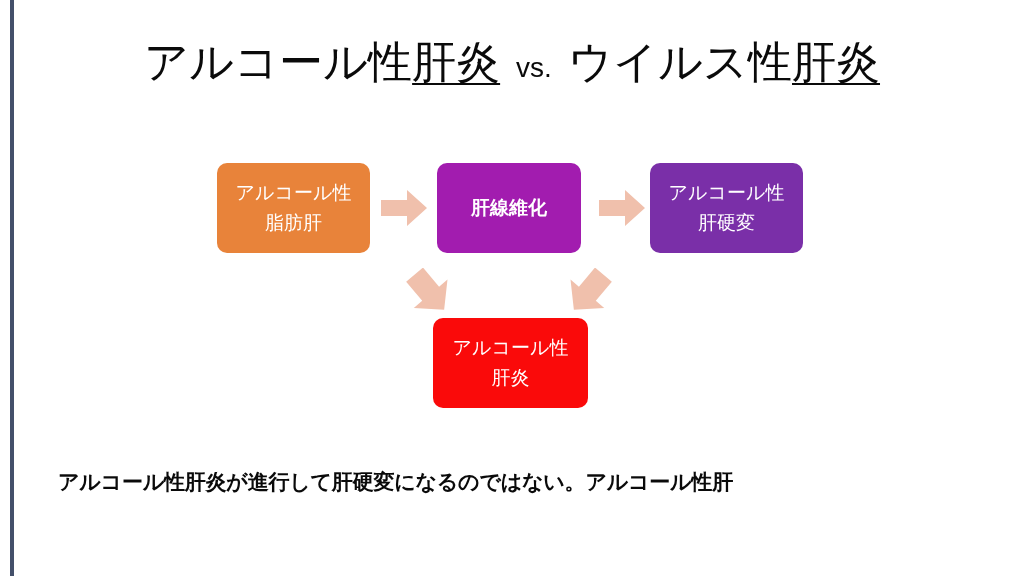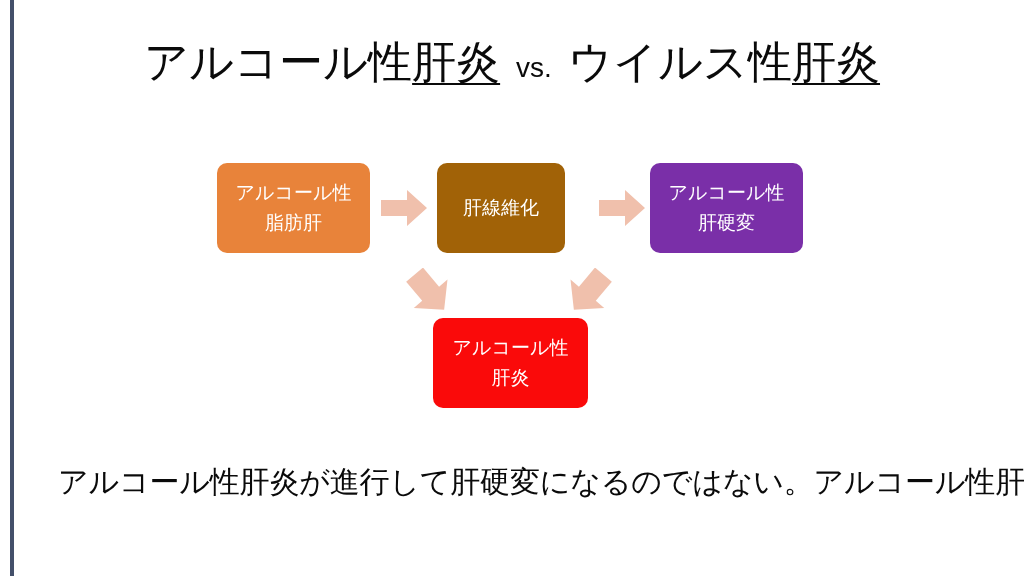--- a/index.html
+++ b/index.html
@@ -90,23 +90,24 @@
   #node-fatty-liver {
     left: 217px;
     top: 163px;
     width: 153px;
     height: 90px;
     background: #e8833a;
   }
   #node-fibrosis {
     left: 437px;
     top: 163px;
-    width: 128px;
-    height: 90px;
-    background: #a16207;
+    width: 144px;
+    height: 90px;
+    background: #a21caf;
+    font-weight: bold;
   }
   #node-cirrhosis {
     left: 650px;
     top: 163px;
     width: 153px;
     height: 90px;
     background: #7a2fa8;
   }
   #node-hepatitis {
     left: 433px;
@@ -139,23 +140,23 @@
   }
 
   
   #caption {
     position: absolute;
     left: 58px;
     top: 466px;
     width: 920px;
   }
   #caption .cap-line {
-    font-size: 30px;
+    font-size: 21px;
     line-height: 31px;
-    font-weight: normal;
+    font-weight: bold;
     color: #0a0a0a;
     white-space: nowrap;
     letter-spacing: -0.2px;
   }
 </style>
 </head>
 <body>
 
 <div id="slide">
 

